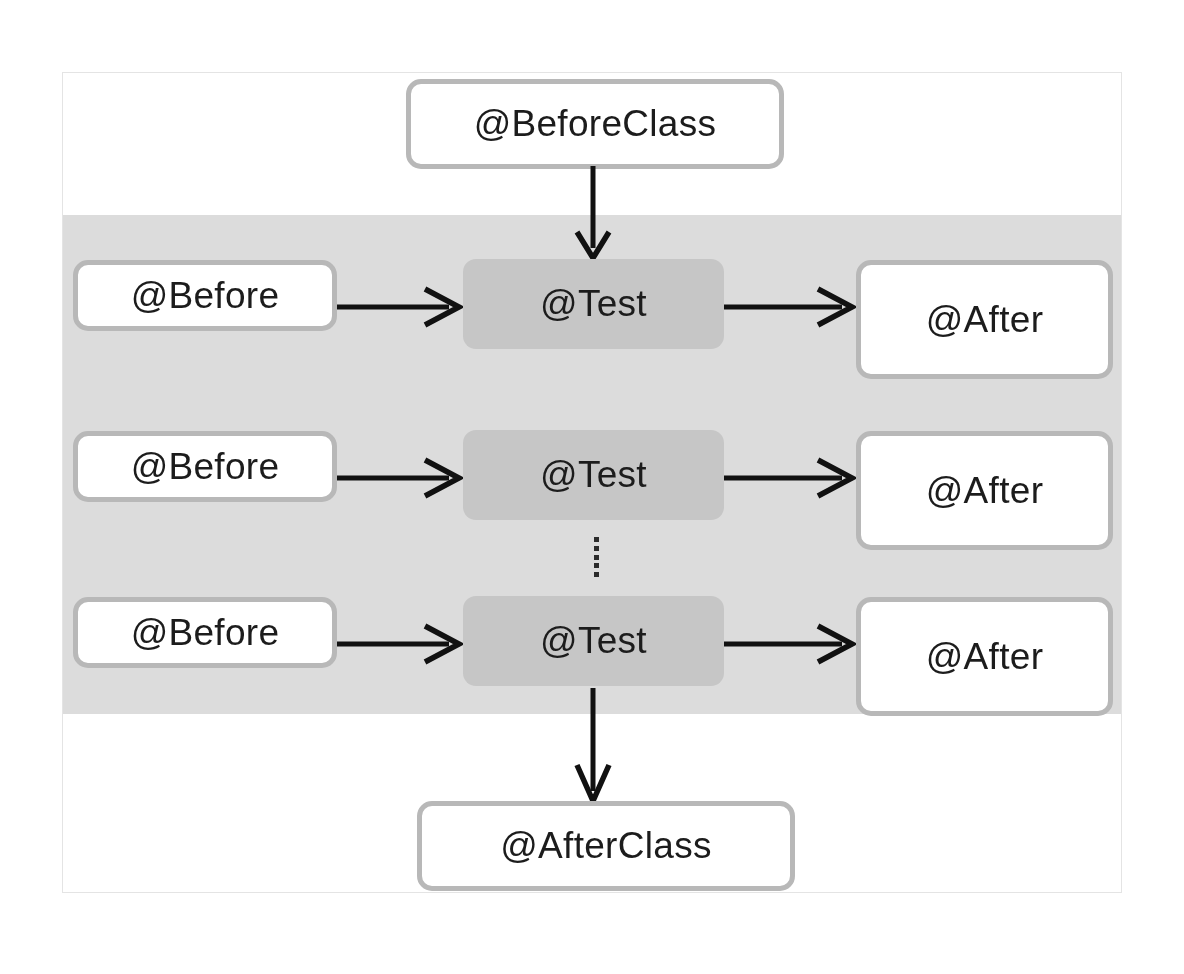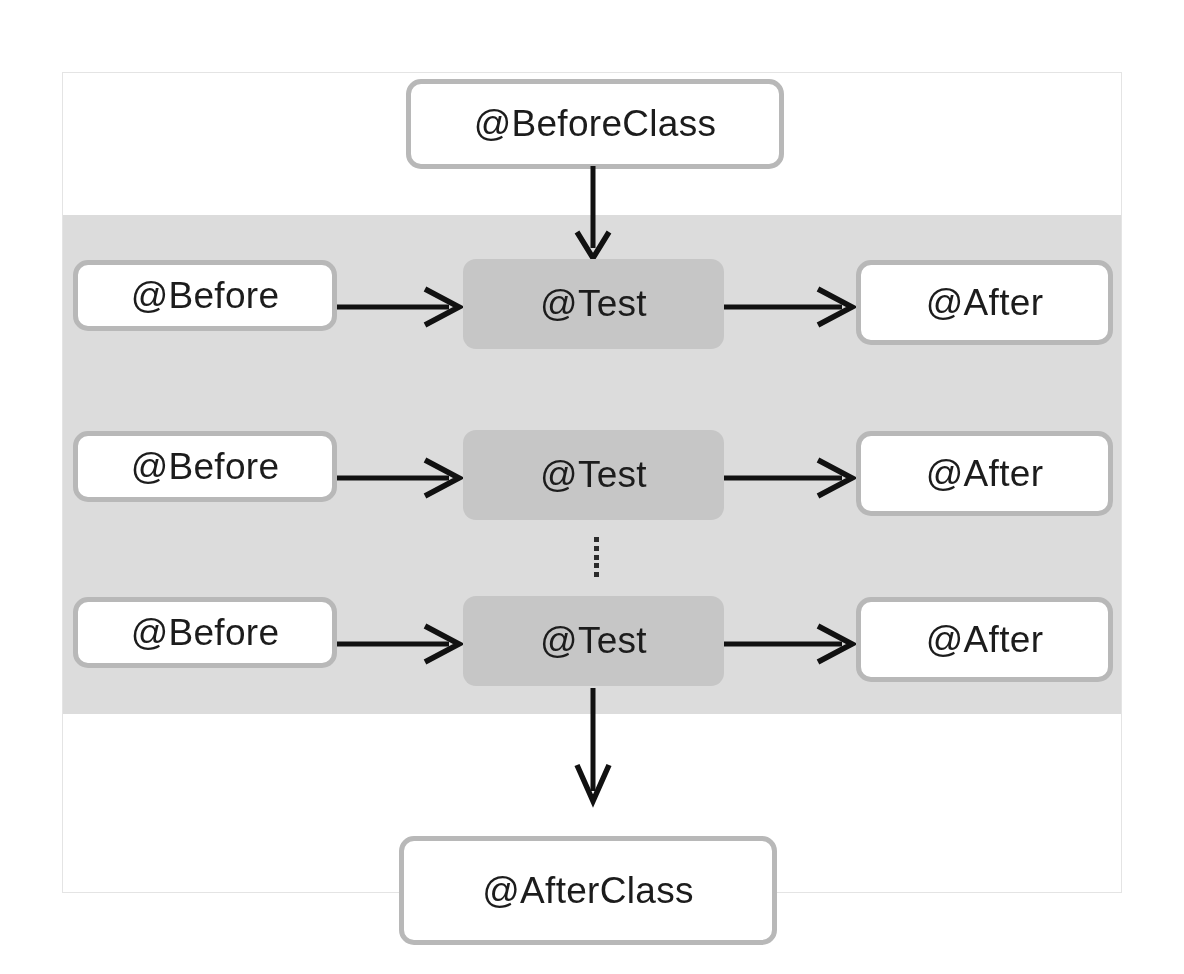--- a/index.html
+++ b/index.html
@@ -55,26 +55,26 @@
     border-radius: 15px;
   }
   .node.filled {
     background: #c6c6c6;
     border: none;
     border-radius: 13px;
   }
 
   
   .node-beforeclass { left: 343px; top:   6px; width: 378px; height: 90px; }
-  .node-afterclass  { left: 336px; top: 728px; width: 378px; height: 109px; margin-top: 35px; }
+  .node-afterclass  { left: 354px; top: 728px; width: 378px; height: 90px; }
 
   
   .node-before { left:  10px; width: 264px; height: 71px; }
   .node-test   { left: 400px; width: 261px; height: 90px; }
-  .node-after  { left: 793px; width: 257px; height: 85px; }
+  .node-after  { left: 793px; width: 257px; height: 119px; }
 
   
   .row-1 .node-before { top: 187px; }
   .row-1 .node-test   { top: 186px; }
   .row-1 .node-after  { top: 187px; }
 
   .row-2 .node-before { top: 358px; }
   .row-2 .node-test   { top: 357px; }
   .row-2 .node-after  { top: 358px; }
 

